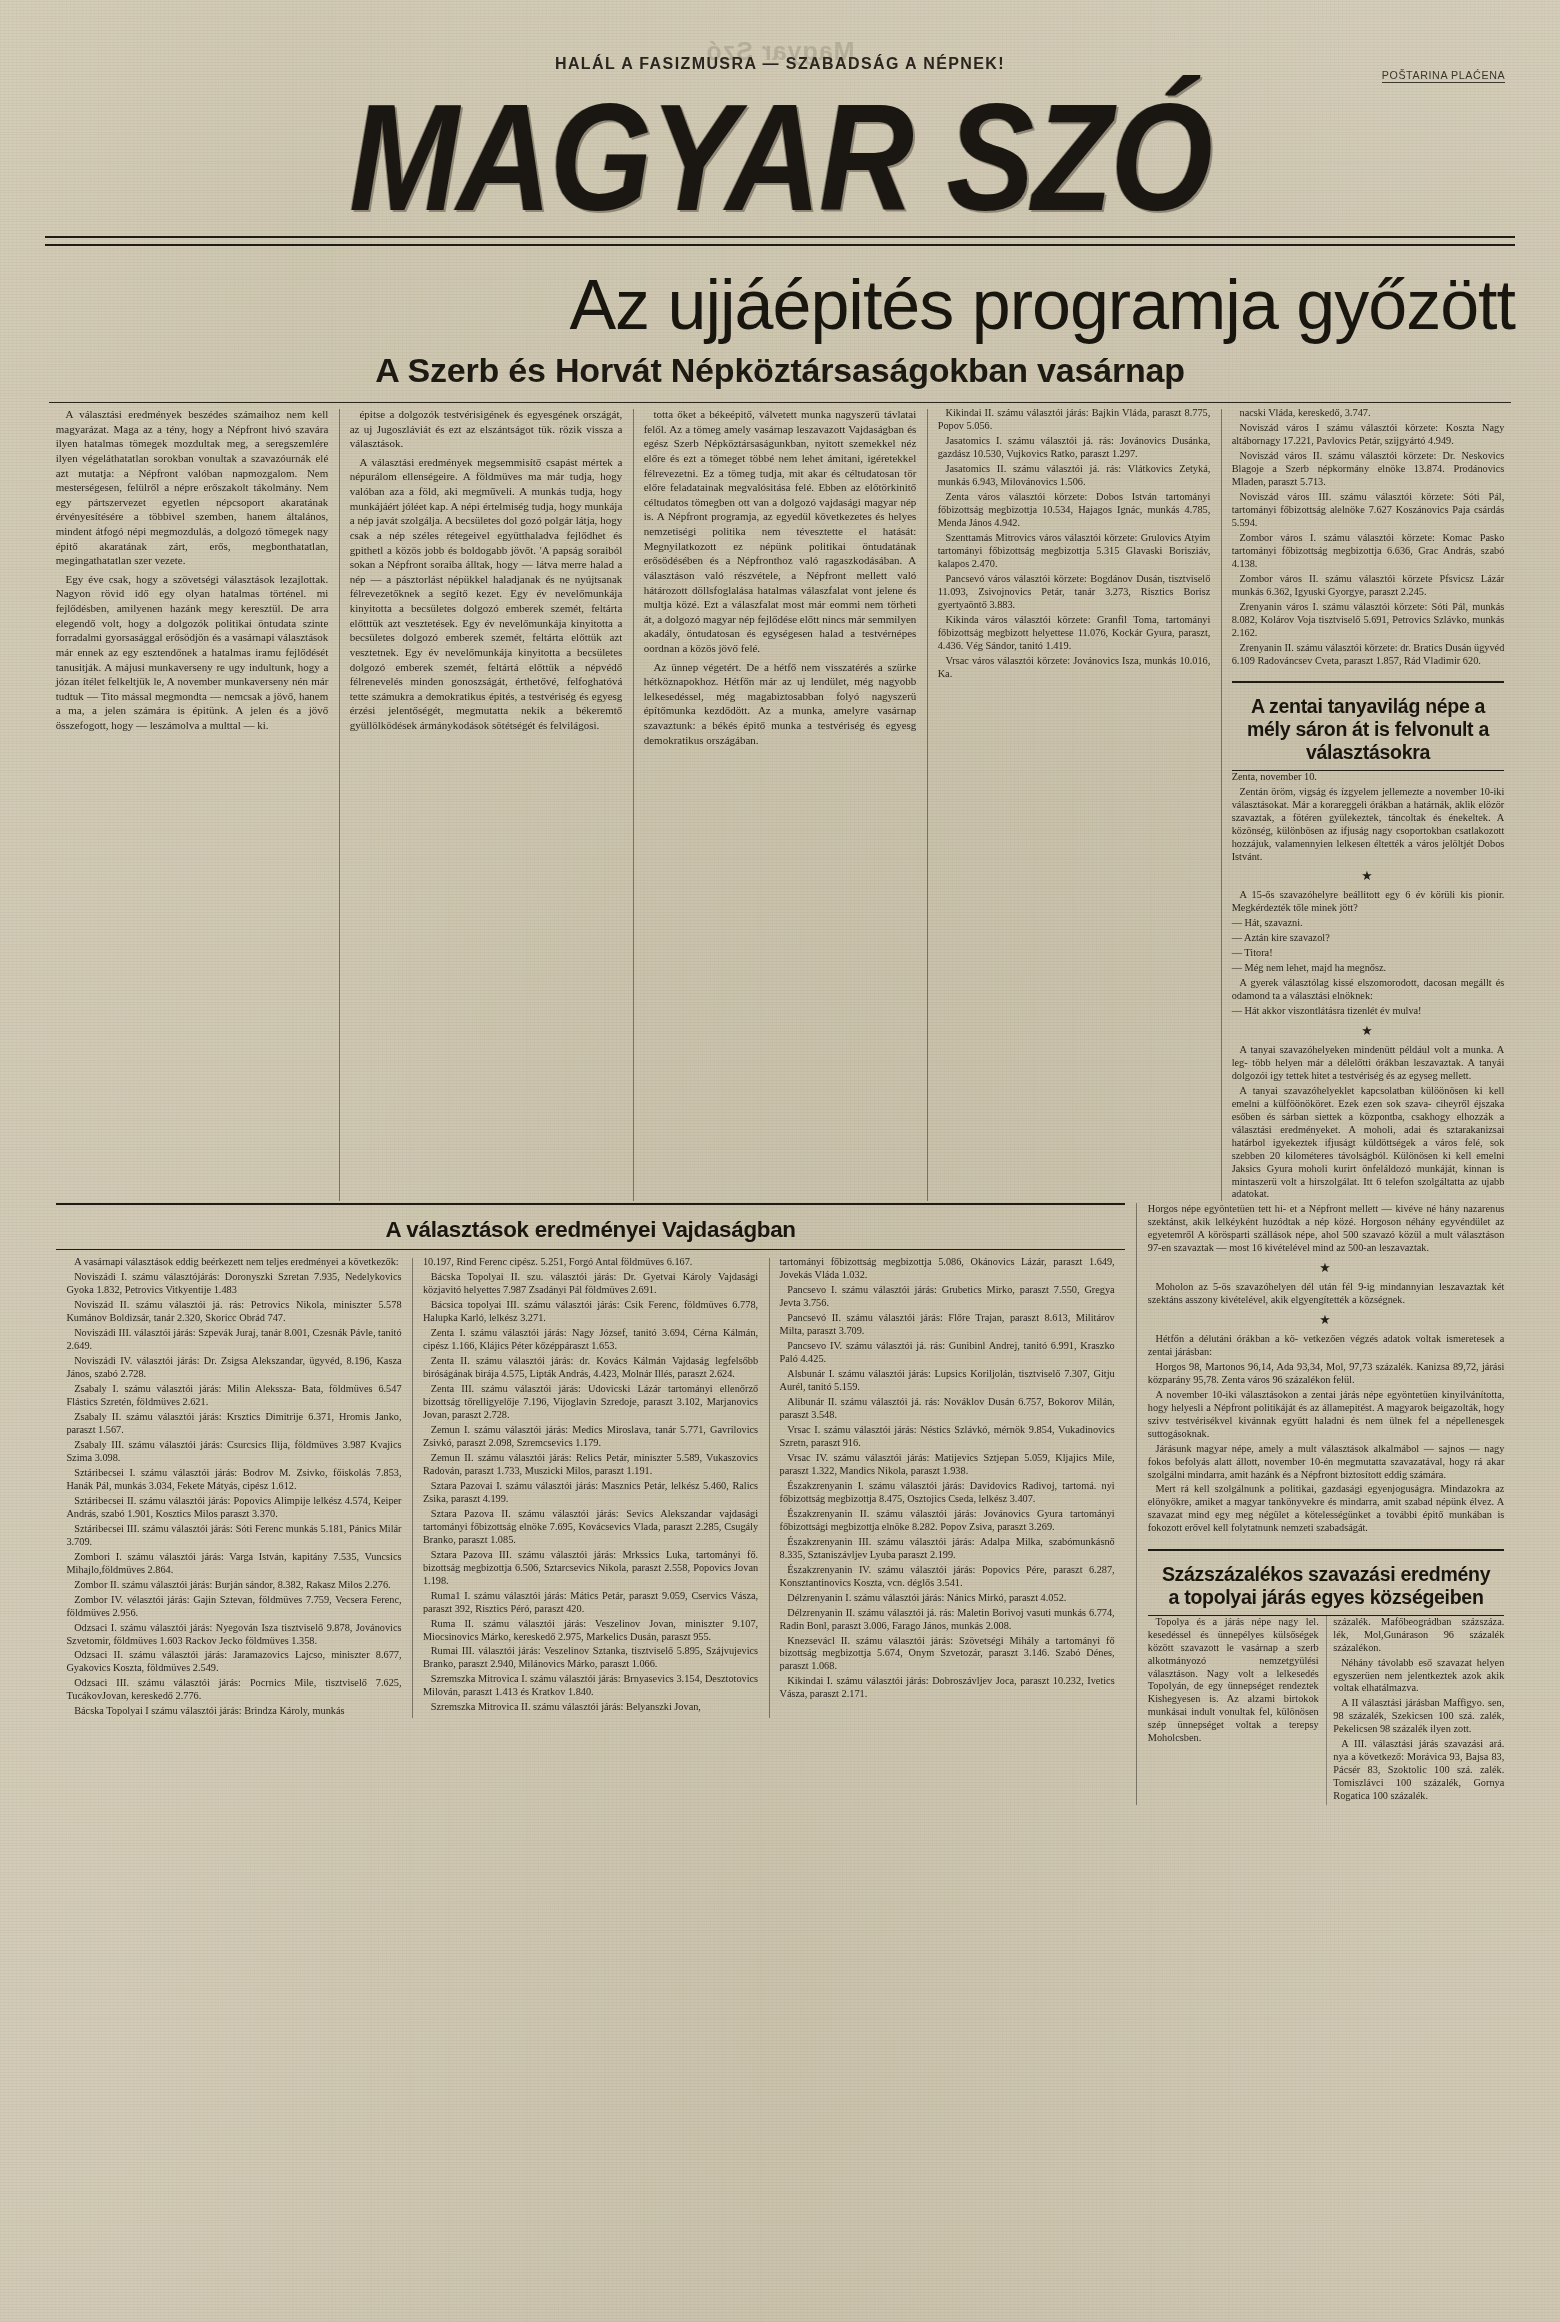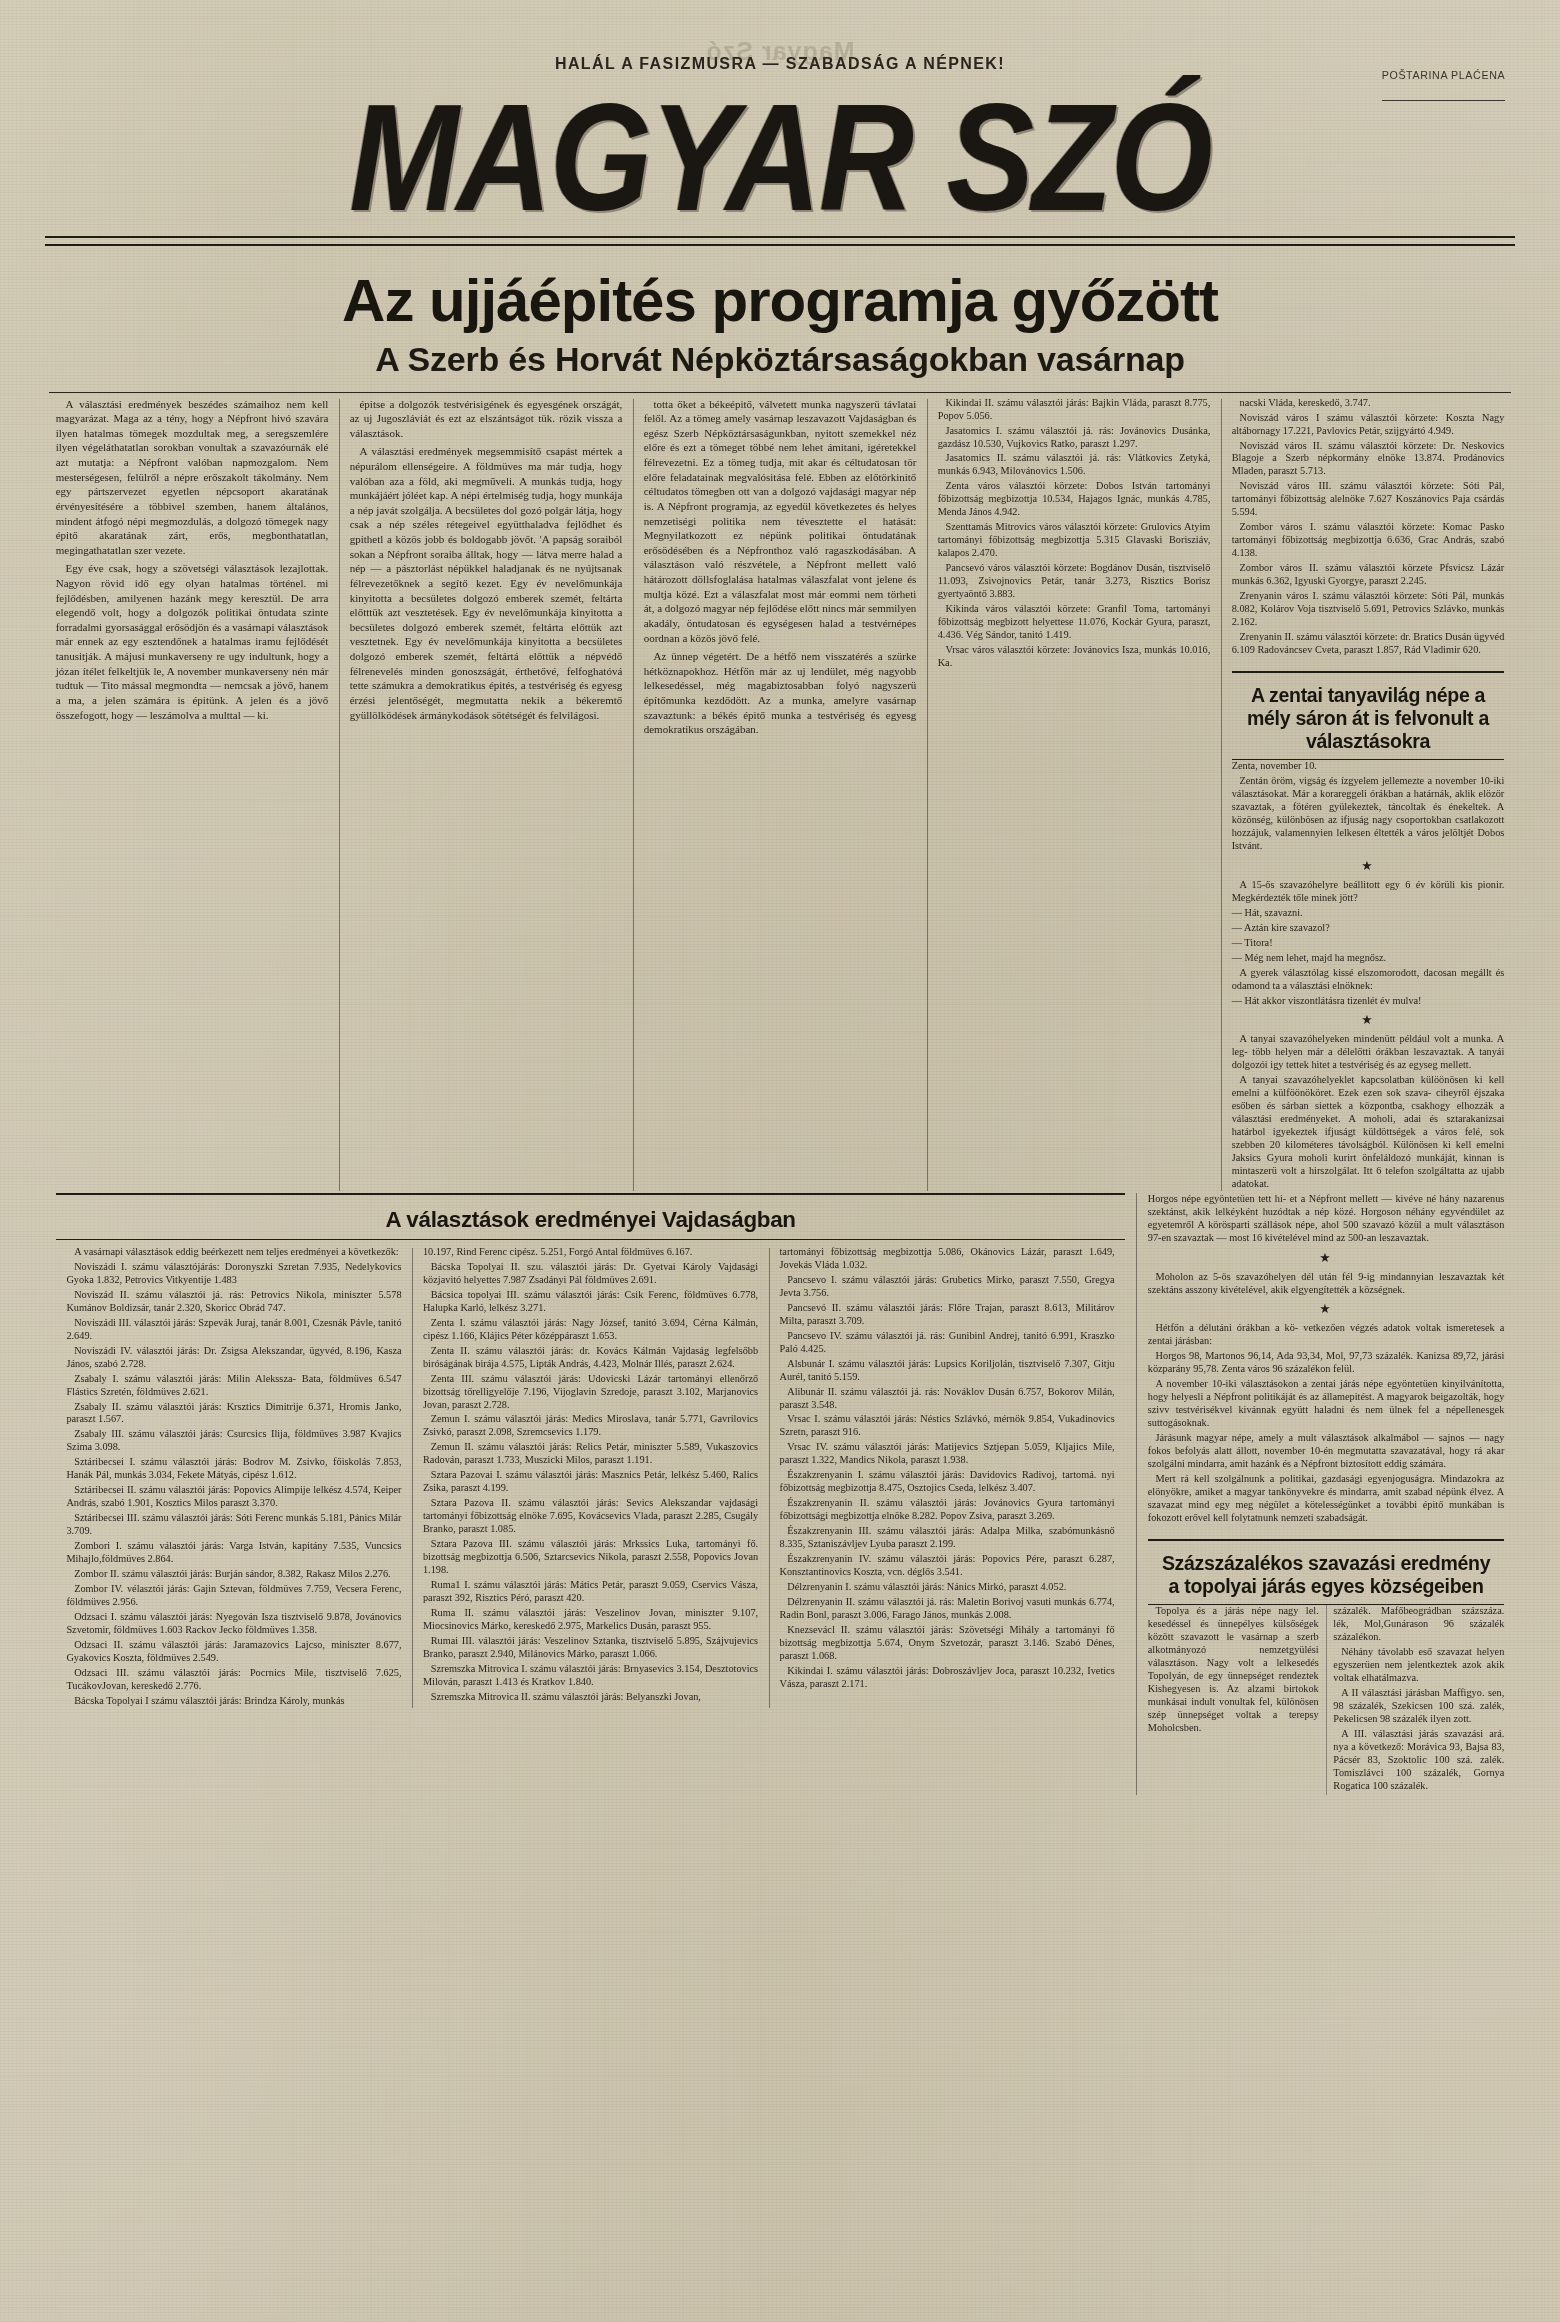--- a/index.html
+++ b/index.html
@@ -47,21 +47,21 @@
   }
   .postarina {
     position: absolute;
     right: 9.8px;
     top: 13.7px;
     font-size: 10.7px;
     letter-spacing: 0.6px;
     font-family: "Liberation Sans", sans-serif;
     color: #3a362e;
     border-bottom: 1px solid #3a362e;
-    padding-bottom: 19px;
+    padding-bottom: 1px;
   }
   .slogan {
     font-family: "Liberation Sans", sans-serif;
     font-size: 16px;
     letter-spacing: 1.4px;
     font-weight: 700;
     color: #2a261f;
     margin-bottom: 15px;
   }
   .logo-wrap {
@@ -110,24 +110,24 @@
     font-family: "Liberation Sans", sans-serif;
     font-weight: 700;
     font-size: 14px;
     letter-spacing: 0.4px;
     padding: 6.8px 7.8px 6.8px 7.8px;
   }
   .issuebar .mid { letter-spacing: 0.8px; }
 
   
   .headline {
-    text-align: center;
-    font-family: "Liberation Sans", sans-serif;
-    font-weight: 700;
-    font-size: 60px;
+    text-align: right;
+    font-family: "Liberation Sans", sans-serif;
+    font-weight: 400;
+    font-size: 70px;
     line-height: 1.05;
     letter-spacing: -1px;
     margin: 21.5px 0 5.9px 0;
     color: #19160f;
   }
   .subhead {
     text-align: center;
     font-family: "Liberation Sans", sans-serif;
     font-weight: 700;
     font-size: 34px;

